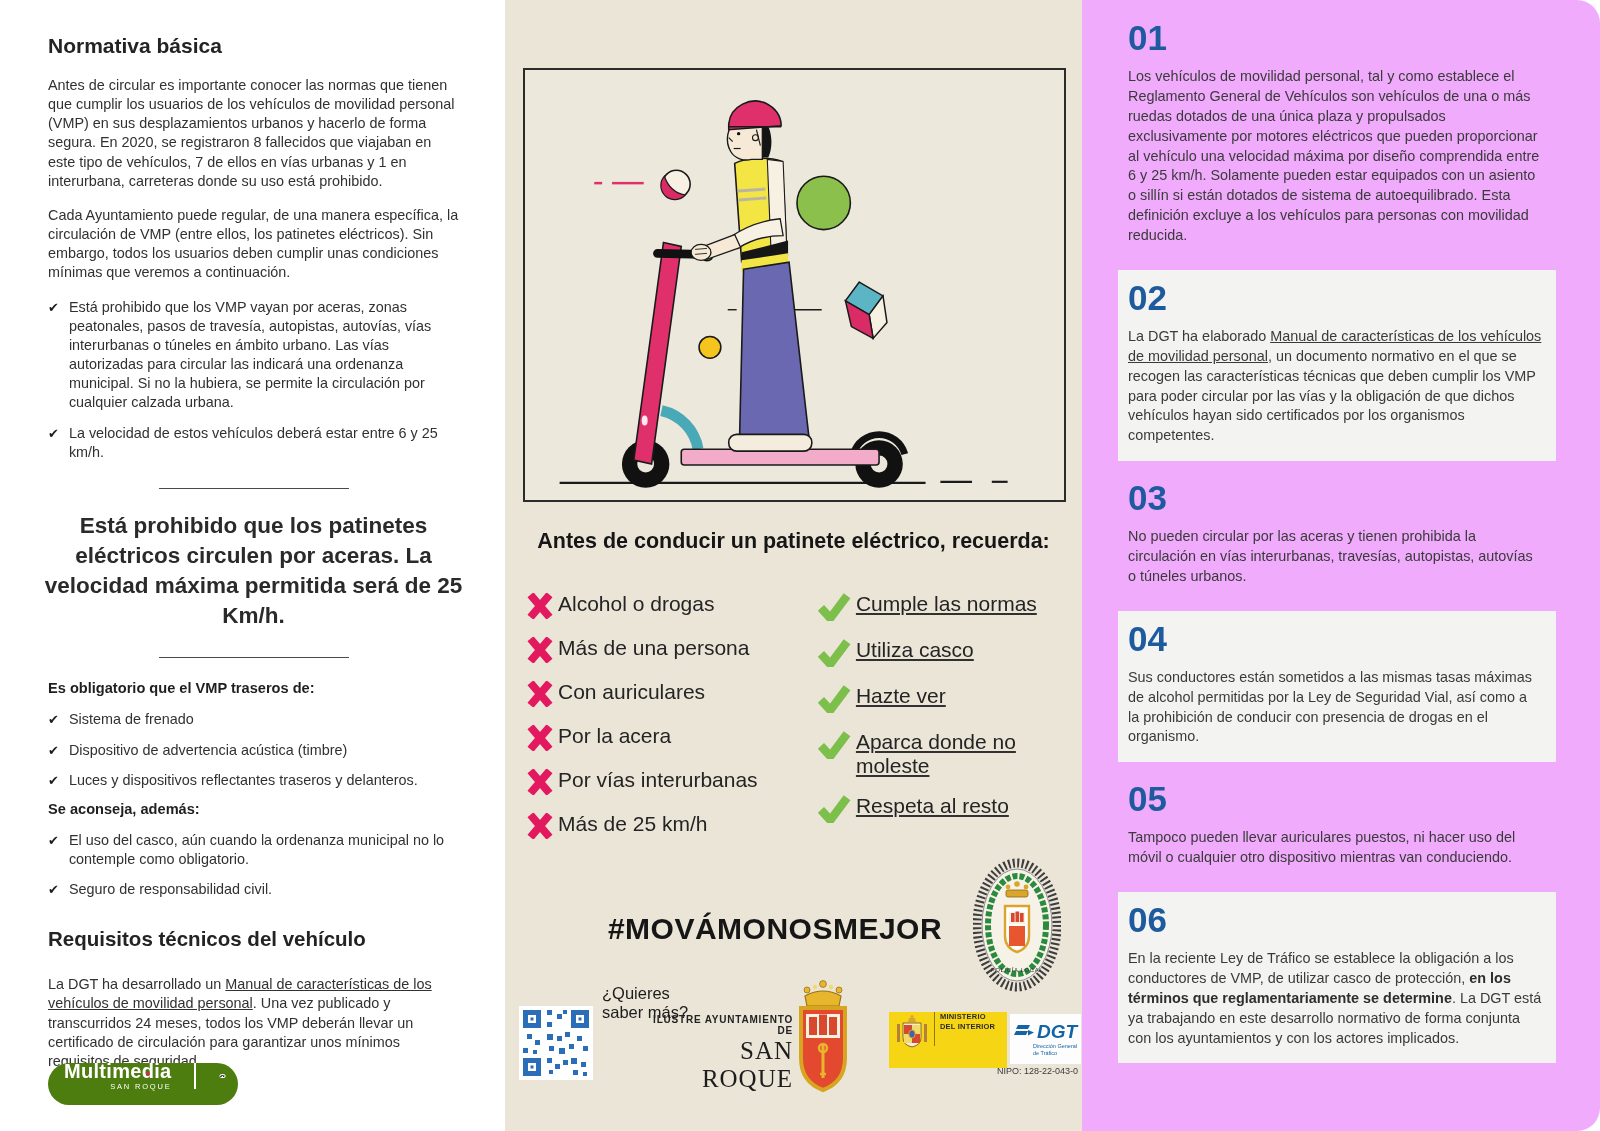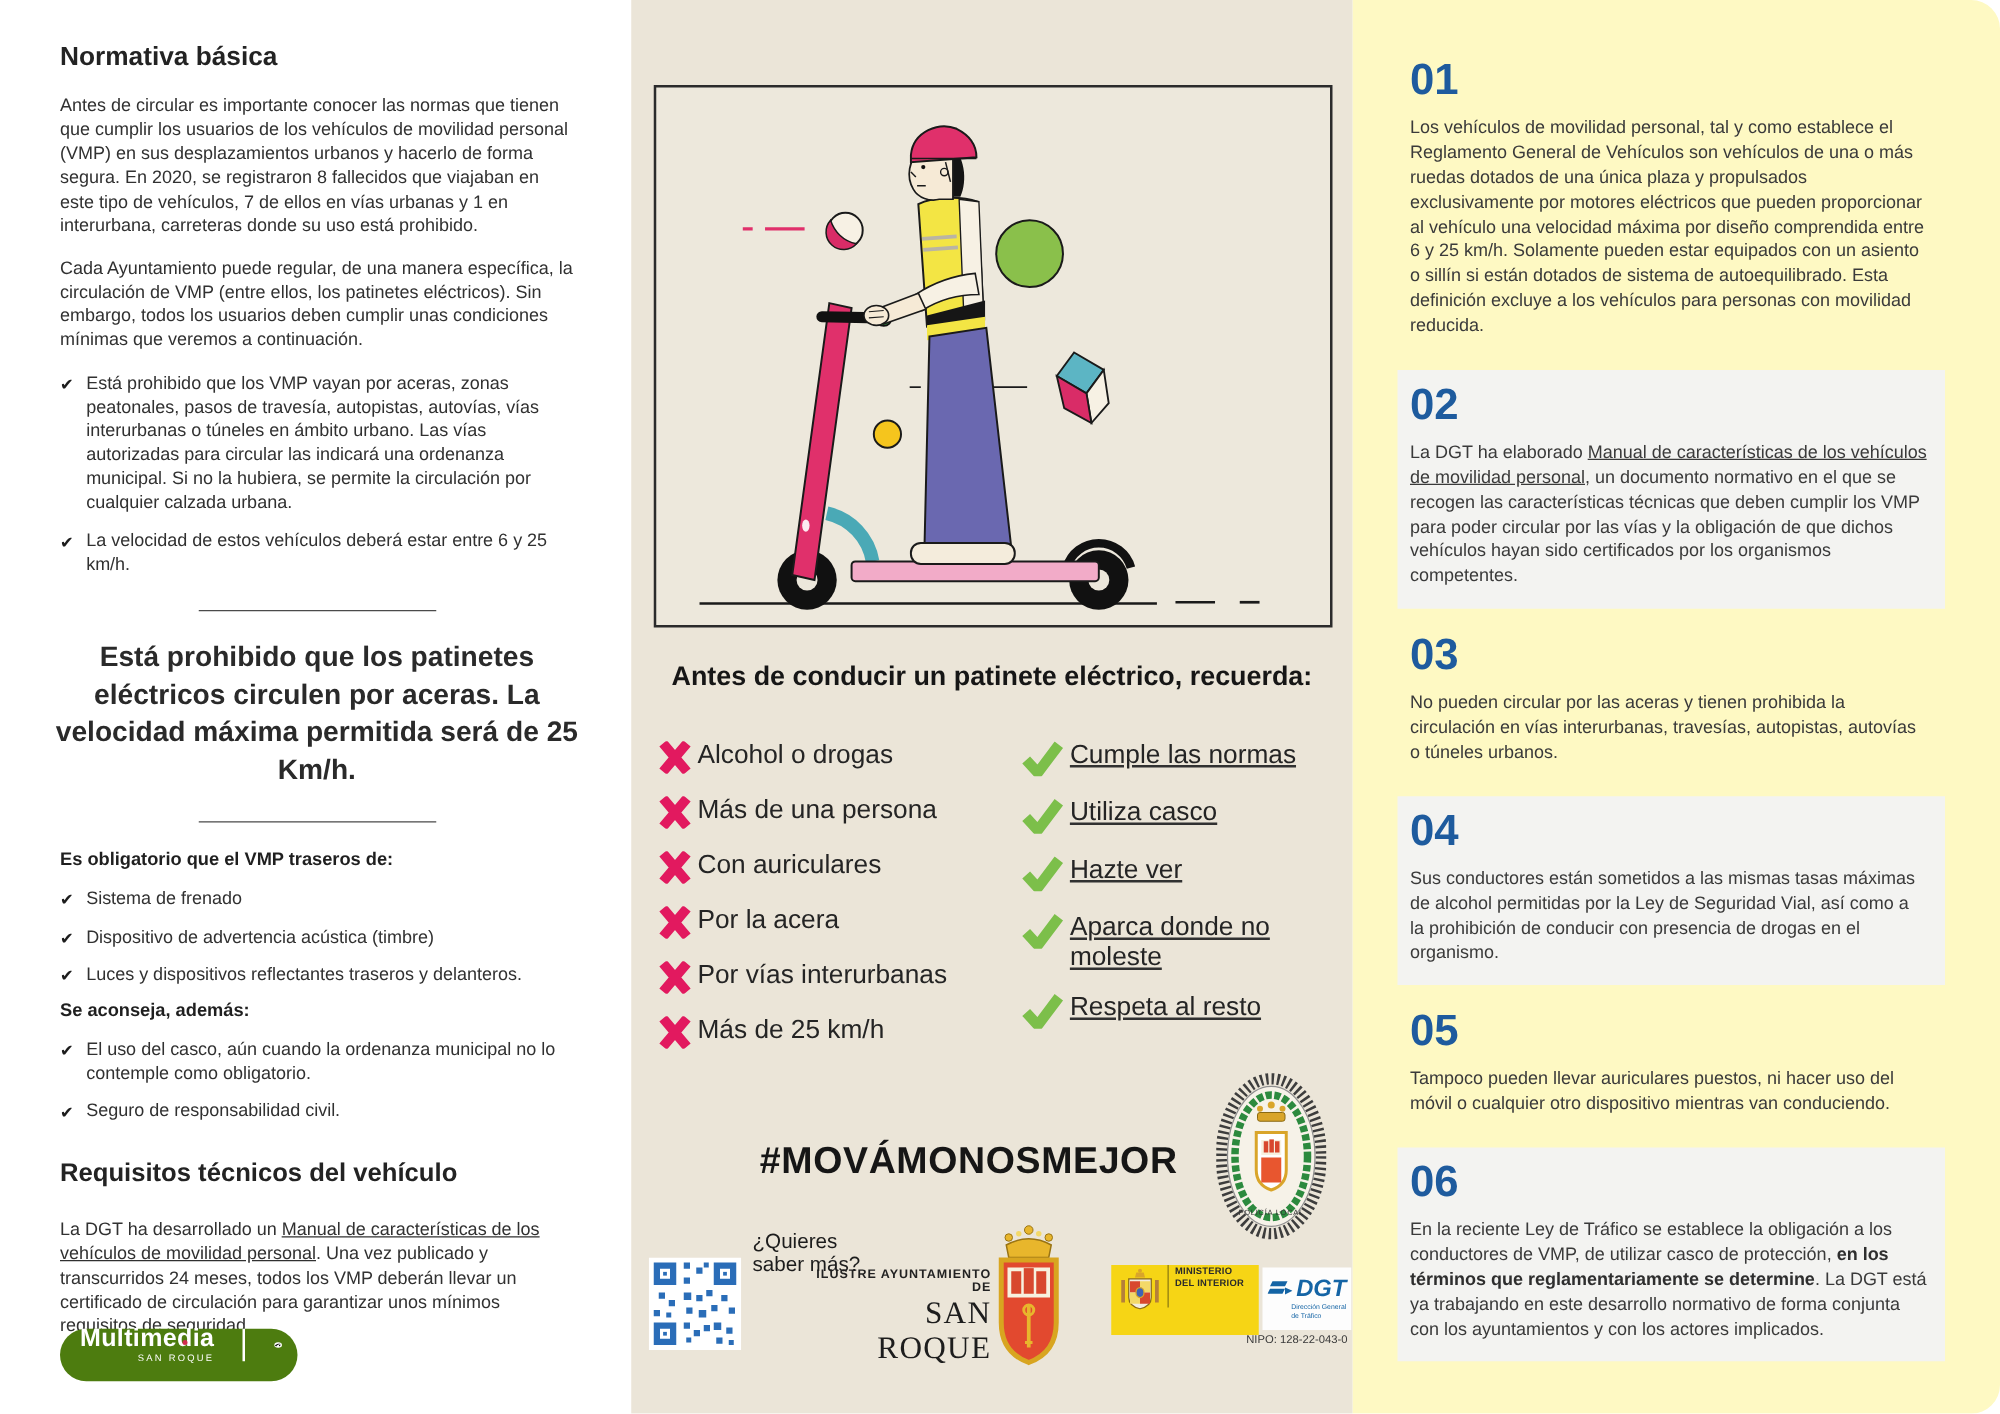--- a/index.html
+++ b/index.html
@@ -53,21 +53,21 @@
     display:flex;align-items:flex-start;box-sizing:border-box;padding:0 6px;gap:5px;}
   .min-text{font-size:7.5px;font-weight:700;color:#2b2b2b;line-height:1.3;white-space:pre-line;letter-spacing:.2px;}
   .min-sep{width:1px;height:34px;background:#8c7a10;flex:0 0 auto;}
   .dgt-box{position:absolute;left:505px;top:1014px;width:71px;height:50px;background:#fdfdfd;
     display:flex;flex-direction:column;align-items:center;justify-content:center;}
   .dgt-row{display:flex;align-items:flex-end;gap:3px;}
   .dgt-name{font-size:19px;font-weight:700;font-style:italic;color:#1464a5;line-height:1;}
   .dgt-sub{font-size:5.5px;color:#1464a5;white-space:pre-line;line-height:1.25;margin-top:2px;text-align:left;align-self:flex-end;padding-right:4px;}
   .nipo{position:absolute;right:4px;top:1066px;font-size:9px;color:#3a3a3a;}
   
-  .col-right{width:518px;box-sizing:border-box;padding:36px 58px 0 46px;background:#fef9c3;}
+  .col-right{width:518px;box-sizing:border-box;padding:10px 58px 0 46px;background:#f0abfc;}
   .block{margin-left:-10px;margin-right:-14px;padding:10px 14px 15px 10px;margin-bottom:9px;}
   .block.alt{background:#f3f3f1;}
   .block .num{font-size:35px;font-weight:600;color:#1e5b9e;line-height:1;margin-bottom:12px;}
   .block p{font-size:14.4px;line-height:1.38;color:#3a3a3a;margin:0;}
   .block b{color:#2e2e2e;}
 </style>
 </head>
 <body>
 
 <div class="poster">

